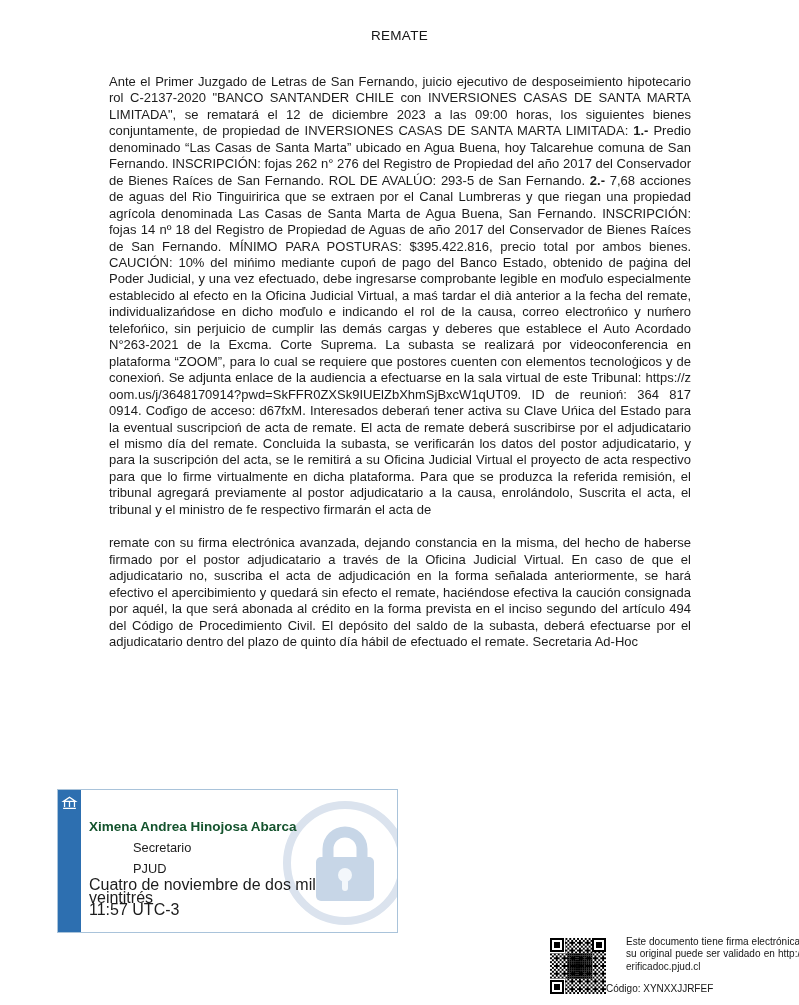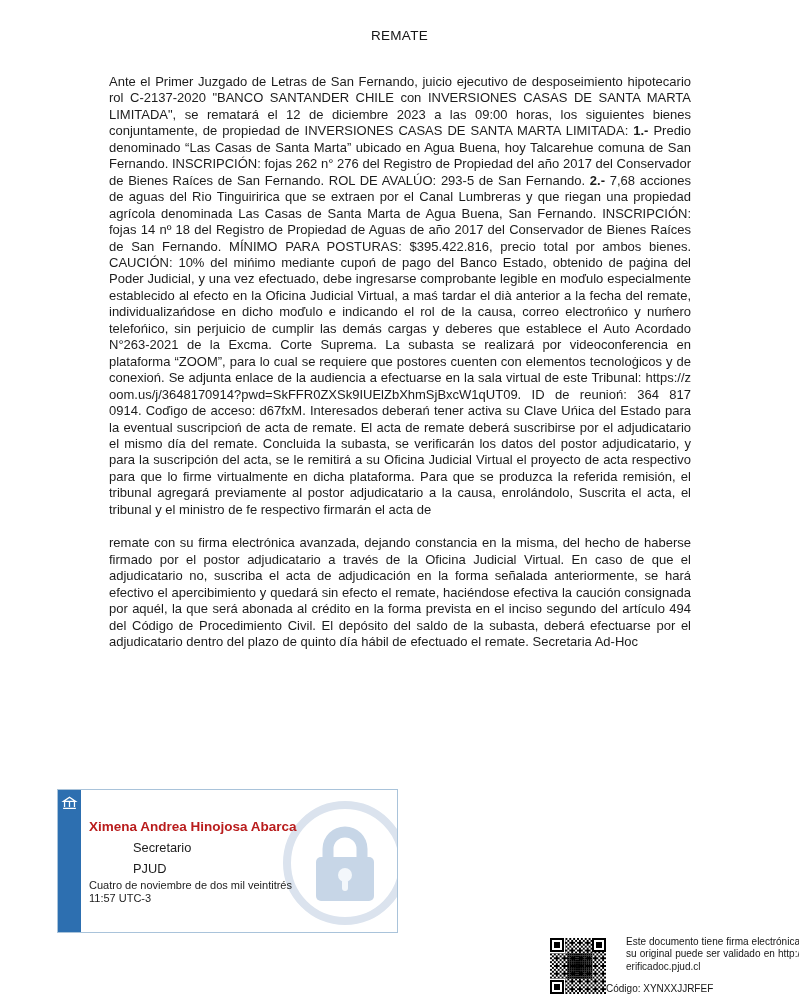--- a/index.html
+++ b/index.html
@@ -12,23 +12,23 @@
   .doc-body p{margin:17px;}
   .b{font-weight:bold;}
   .url{color:#1c1c1c;text-decoration:none;word-break:break-all;}
 
   .sig-box{position:absolute;left:57px;top:789px;width:341px;height:144px;
         border:1px solid #a9c3da;box-sizing:border-box;background:#ffffff;overflow:hidden;}
   .sig-bar{position:absolute;left:0;top:0;width:23px;height:100%;background:#2d6fb0;}
   .sig-bank{position:absolute;left:3px;top:5px;width:17px;height:17px;}
   .sig-watermark{position:absolute;right:-14px;top:7px;width:132px;height:132px;}
   .sig-content{position:absolute;left:31px;top:26px;width:230px;}
-  .sig-name{font-size:13.5px;font-weight:bold;line-height:21px;color:#b91c1c;}
+  .sig-name{font-size:13.5px;font-weight:bold;line-height:21px;color:#14532d;}
   .sig-role,.sig-org{font-size:12.8px;line-height:21px;color:#1c1c1c;margin-left:44px;}
-  .sig-date,.sig-time{font-size:11px;line-height:12.5px;color:#1c1c1c;}
+  .sig-date,.sig-time{font-size:16px;line-height:12.5px;color:#1c1c1c;}
 
   .qr{position:absolute;left:550px;top:938px;width:56px;height:56px;}
   .verif-text{position:absolute;left:606px;top:936px;width:182px;
         font-size:10px;line-height:12.3px;text-align:justify;color:#151515;padding-left:20px;}
   .verif-code{position:absolute;left:606px;top:983px;width:182px;
         font-size:10px;line-height:12px;color:#151515;}
 </style>
 </head>
 <body>
 

